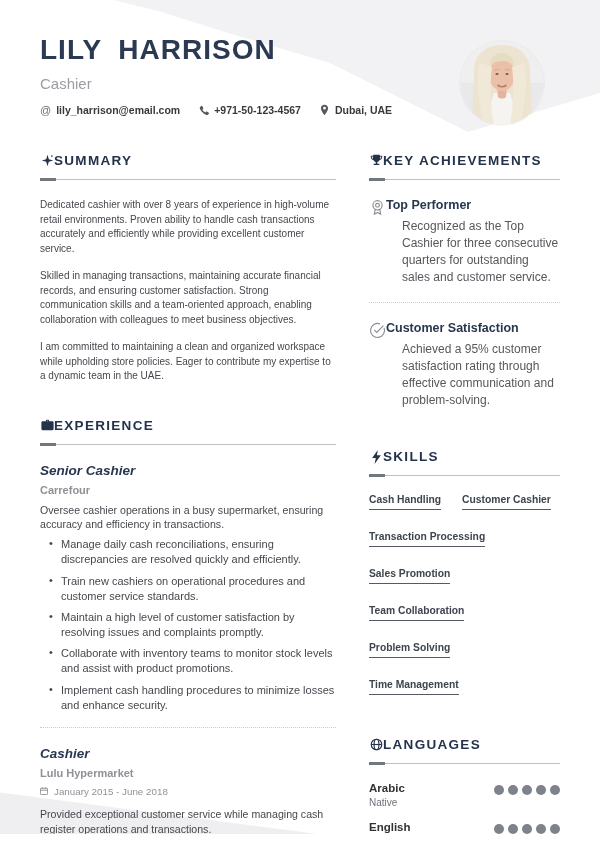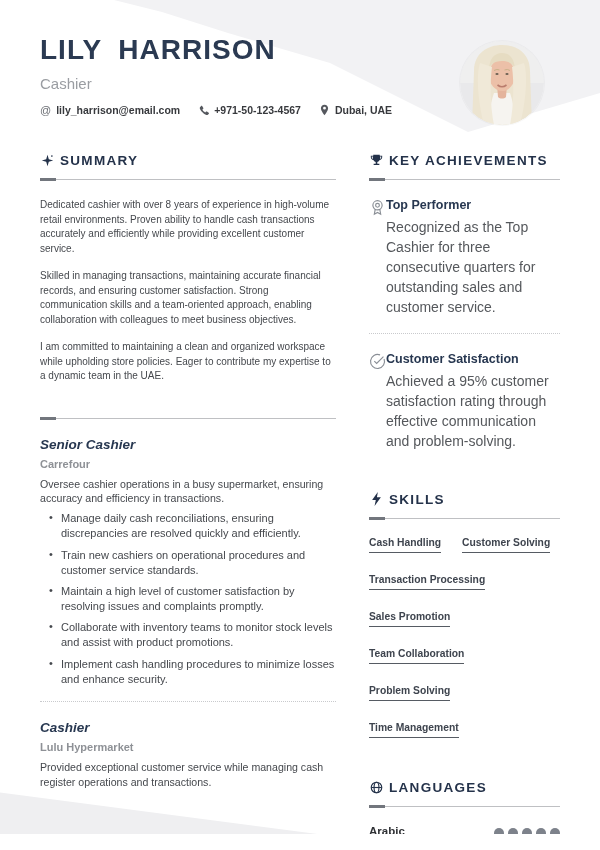--- a/index.html
+++ b/index.html
@@ -29,21 +29,21 @@
   .at-glyph { font-size:11px; font-weight:400; color:#6b6e74; }
   .photo { width:84px; height:84px; border-radius:50%; overflow:hidden; flex:0 0 auto; margin-top:7px; margin-right:16px; box-shadow:0 0 0 1px rgba(0,0,0,0.03); }
 
   
   .columns { display:flex; gap:33px; }
   .col-left { width:296px; flex:0 0 auto; }
   .col-right { flex:1; min-width:0; }
 
   
   .section { margin-bottom:34px; }
-  .section-head { display:flex; align-items:center; gap:6px; color:#24324a; }
+  .section-head { display:flex; align-items:center; gap:0; color:#24324a; }
   .section-head .s-icon { display:inline-flex; width:14px; justify-content:center; }
   .section-title { font-size:13.5px; font-weight:800; letter-spacing:1.3px; color:#24324a; }
   .rule { position:relative; border-top:1px solid #bfc0c3; margin-top:11px; margin-bottom:18px; }
   .rule i { position:absolute; left:0; top:-2px; width:16px; height:3px; background:#72767d; display:block; }
 
   
   .para { font-size:10px; line-height:1.45; color:#45484d; margin-bottom:13px; }
 
   
   .job { margin-bottom:6px; }
@@ -53,21 +53,21 @@
   .job-desc { font-size:10.6px; line-height:1.4; color:#45484d; margin-bottom:5px; }
   .bullets { list-style:none; }
   .bullets li { position:relative; font-size:11px; line-height:1.38; color:#45484d; padding-left:21px; margin-bottom:6px; }
   .bullets li::before { content:"•"; position:absolute; left:9px; top:-1px; color:#45484d; }
   .dotted-sep { border-top:1px dotted #c9cacd; margin:14px 0 18px 0; }
 
   
   .ach { display:flex; gap:0; margin-bottom:4px; }
   .ach-icon { flex:0 0 auto; color:#8a8f96; margin-top:1px; }
   .ach-title { font-size:12.5px; font-weight:700; color:#273750; margin-bottom:6px; }
-  .ach-text { font-size:14px; line-height:1.42; color:#55585c; }
+  .ach-text { font-size:12px; line-height:1.42; color:#55585c;margin-left:16px; }
   .ach-sep { border-top:1px dotted #c9cacd; margin:16px 0 18px 0; }
 
   
   .skills-wrap { display:flex; flex-wrap:wrap; column-gap:10px; row-gap:14px;gap:21px; }
   .skill-chip { font-size:10.3px; font-weight:700; color:#3e444e; border-bottom:1px solid #565b63; padding-bottom:4px; white-space:nowrap; }
 
   
   .lang-row { display:flex; justify-content:space-between; align-items:flex-start; margin-bottom:13px; }
   .lang-name { font-size:11.5px; font-weight:700; color:#2f3135; margin-bottom:3px; }
   .lang-level { font-size:10px; color:#6f7277; }
@@ -153,20 +153,28 @@
           </div>
           <div class="rule">
               <i></i>
             </div>
           <p class="para">Dedicated cashier with over 8 years of experience in high-volume retail environments. Proven ability to handle cash transactions accurately and efficiently while providing excellent customer service.</p>
           <p class="para">Skilled in managing transactions, maintaining accurate financial records, and ensuring customer satisfaction. Strong communication skills and a team-oriented approach, enabling collaboration with colleagues to meet business objectives.</p>
           <p class="para">I am committed to maintaining a clean and organized workspace while upholding store policies. Eager to contribute my expertise to a dynamic team in the UAE.</p>
         </div>
 
         <div class="section">
+          <div class="section-head">
+            <span class="s-icon">
+              <svg width="13" height="12" viewBox="0 0 16 14">
+                  <path fill="#24324a" d="M6 2.5V1.8C6 1.1 6.6.5 7.3.5h1.4c.7 0 1.3.6 1.3 1.3v.7H14c.8 0 1.5.7 1.5 1.5v8c0 .8-.7 1.5-1.5 1.5H2C1.2 13.5.5 12.8.5 12V4C.5 3.2 1.2 2.5 2 2.5h4zm1.2 0h1.6v-.6H7.2v.6zM.5 6.5h15v1.2h-6v1h-3v-1h-6z"></path>
+                </svg>
+            </span>
+            <span class="section-title">EXPERIENCE</span>
+          </div>
           <div class="rule">
               <i></i>
             </div>
 
           <div class="job">
             <div class="job-role">Senior Cashier</div>
             <div class="job-company">Carrefour</div>
             <p class="job-desc">Oversee cashier operations in a busy supermarket, ensuring accuracy and efficiency in transactions.</p>
             <ul class="bullets">
               <li>Manage daily cash reconciliations, ensuring discrepancies are resolved quickly and efficiently.</li>
@@ -175,20 +183,31 @@
               <li>Collaborate with inventory teams to monitor stock levels and assist with product promotions.</li>
               <li>Implement cash handling procedures to minimize losses and enhance security.</li>
             </ul>
           </div>
 
           <div class="dotted-sep"></div>
 
           <div class="job">
             <div class="job-role">Cashier</div>
             <div class="job-company">Lulu Hypermarket</div>
+            <div class="job-dates">
+              <span>
+                <svg width="8" height="8" viewBox="0 0 10 10">
+                    <rect x="0.5" y="1.5" width="9" height="8" rx="1" fill="none" stroke="#8f9297" stroke-width="1.2"></rect>
+                    <line x1="0.5" y1="4" x2="9.5" y2="4" stroke="#8f9297" stroke-width="1.2"></line>
+                    <line x1="3" y1="0.5" x2="3" y2="2.5" stroke="#8f9297" stroke-width="1.2"></line>
+                    <line x1="7" y1="0.5" x2="7" y2="2.5" stroke="#8f9297" stroke-width="1.2"></line>
+                  </svg>
+              </span>
+              <span>January 2015 - June 2018</span>
+            </div>
             <p class="job-desc">Provided exceptional customer service while managing cash register operations and transactions.</p>
 
           </div>
         </div>
       </div>
 
       <div class="col-right">
 
         <div class="section" style="margin-bottom:40px;">
           <div class="section-head">
@@ -240,21 +259,21 @@
                   <path fill="#24324a" d="M7.5 0 1 9h4.2L3.8 16 11 6H6.5z"></path>
                 </svg>
             </span>
             <span class="section-title">SKILLS</span>
           </div>
           <div class="rule">
               <i></i>
             </div>
           <div class="skills-wrap">
             <span class="skill-chip">Cash Handling</span>
-            <span class="skill-chip">Customer Solving</span>
+            <span class="skill-chip">Customer Cashier</span>
             <span class="skill-chip">Transaction Processing</span>
             <span class="skill-chip">Sales Promotion</span>
             <span class="skill-chip">Team Collaboration</span>
             <span class="skill-chip">Problem Solving</span>
             <span class="skill-chip">Time Management</span>
           </div>
         </div>
 
         <div class="section">
           <div class="section-head">

